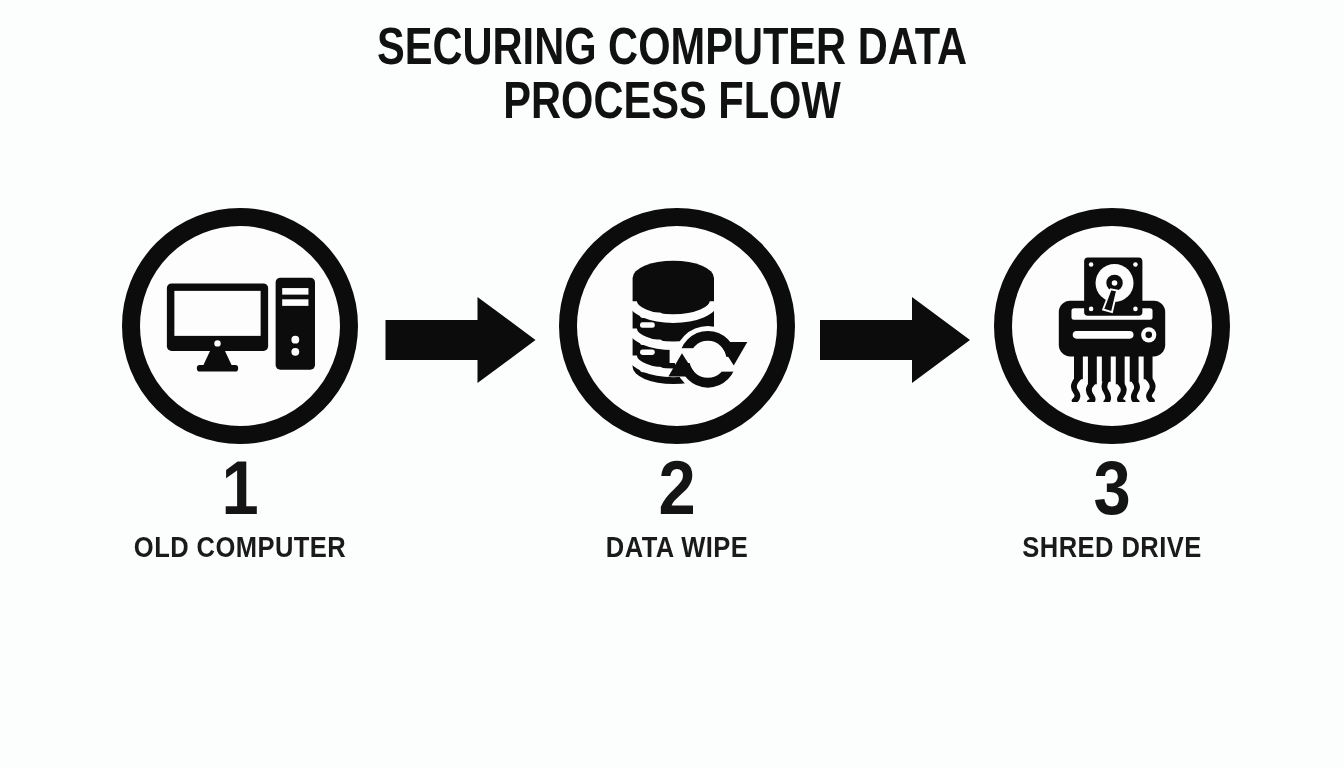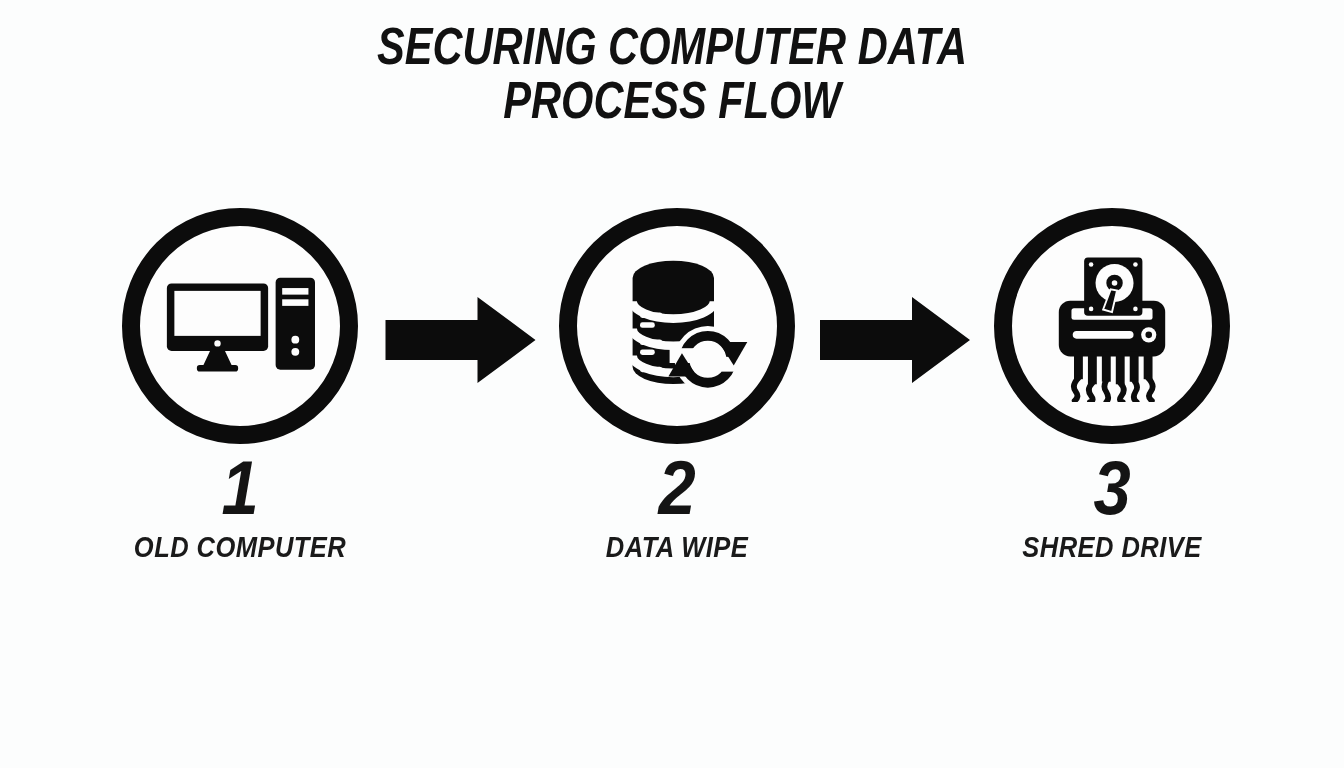--- a/index.html
+++ b/index.html
@@ -7,21 +7,20 @@
     font-family:"Liberation Sans", sans-serif;
     background:#ffffff;
   }
   .canvas{
     position:relative;
     width:1344px;
     height:768px;
     background:#fcfdfd;
     overflow:hidden;
     color:#0c0c0c;
-    font-style:italic;
   }
   .title{
     position:absolute;
     top:20px;
     left:0;
     width:100%;
     text-align:center;
     font-size:52px;
     font-weight:bold;
     line-height:1.03;

